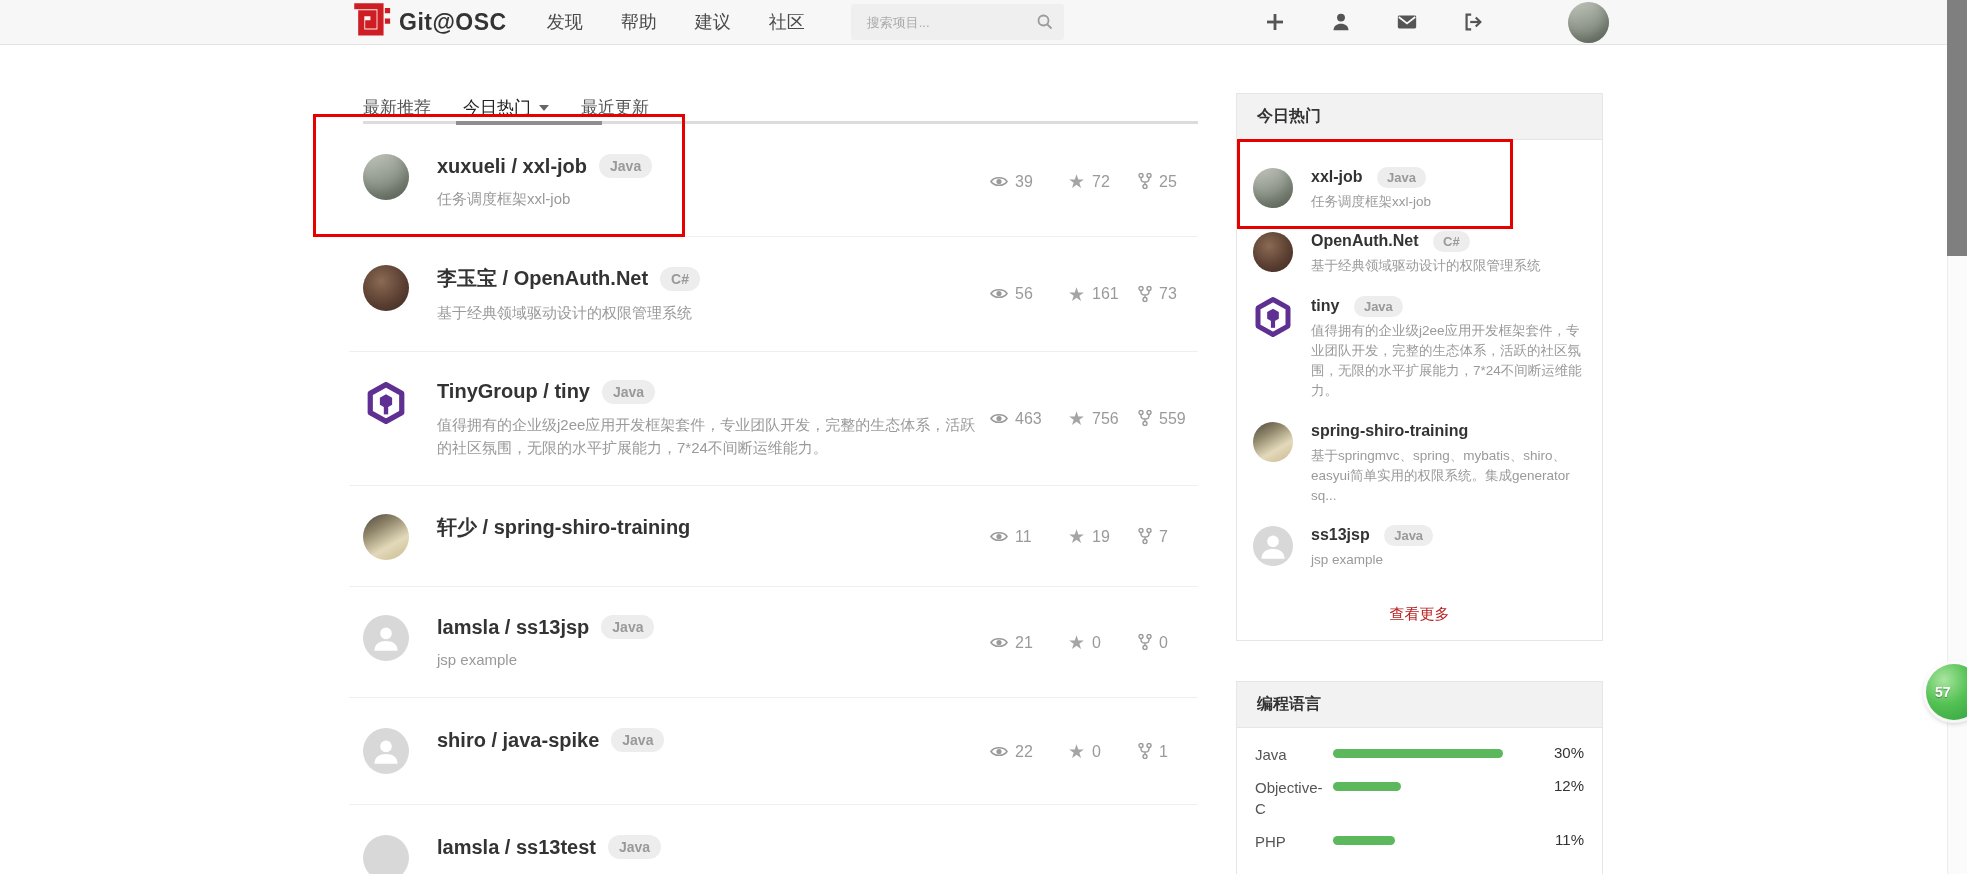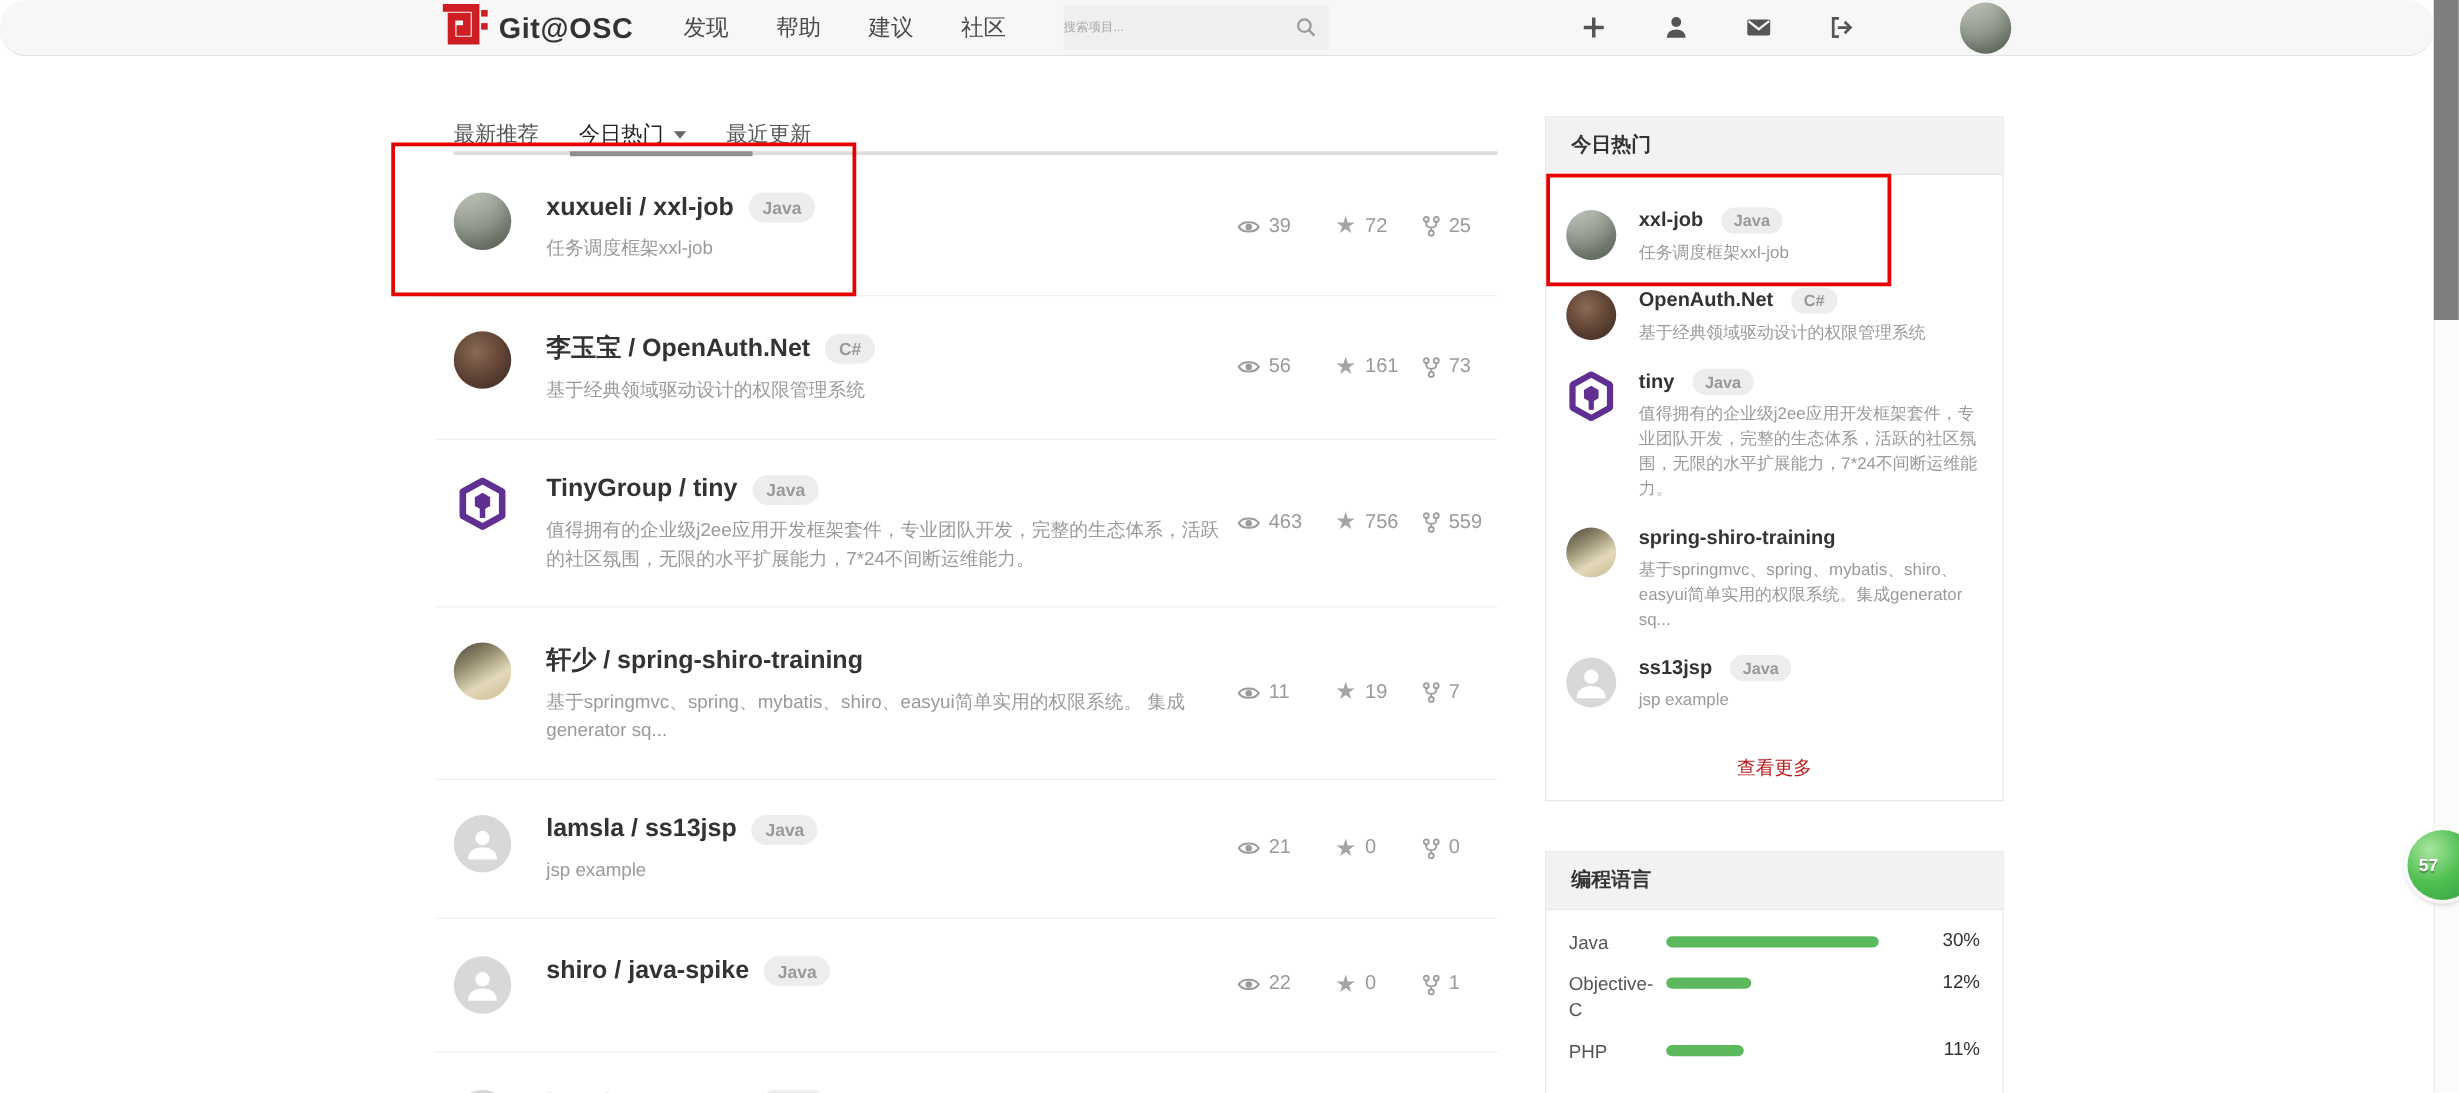--- a/index.html
+++ b/index.html
@@ -1,31 +1,31 @@
 <!DOCTYPE html>
 <html><head>
 <meta charset="utf-8">
 <style>
   * { margin:0; padding:0; box-sizing:border-box; }
   html,body { width:1967px; height:874px; overflow:hidden; background:#fff;
     font-family:"Liberation Sans","DejaVu Sans",sans-serif; }
 
   
   .navbar { position:absolute; top:0; left:0; width:1947px; height:45px;
-    background:#f7f7f7; border-bottom:1px solid #e3e3e3; z-index:5;border-radius:21px; }
+    background:#f7f7f7; border-bottom:1px solid #e3e3e3; z-index:5; }
   .nav-inner { position:relative; margin-left:349px; width:1260px; height:100%;
     display:flex; align-items:center; }
   .logo { width:42px; height:42px; flex:0 0 auto; }
   .brand { font-size:23px; font-weight:bold; color:#333; margin-left:8px; letter-spacing:0.5px; }
   .nav-links { display:flex; gap:38px; margin-left:40px; }
   .nav-links span { font-size:18px; color:#4a4a4a; cursor:pointer; }
   .searchbox { position:relative; margin-left:46px; width:213px; height:36px;
     background:#efefef; border-radius:3px; display:flex; align-items:center; }
   .searchbox input { border:none; outline:none; background:transparent; width:170px;
-    margin-left:0; font-size:10px; color:#555;
+    margin-left:16px; font-size:13px; color:#555;
     font-family:"Liberation Sans","DejaVu Sans",sans-serif; }
   .searchbox input::placeholder { color:#aaa; }
   .searchbox svg { position:absolute; right:10px; top:9px; }
   .nav-icons { display:flex; gap:44px; margin-left:auto; align-items:center; }
   .nav-icons .nicon { width:22px; height:22px; cursor:pointer; display:flex;
     align-items:center; justify-content:center; }
   .nav-avatar { width:41px; height:41px; border-radius:50%; margin-left:40px; cursor:pointer;
     background:linear-gradient(160deg,#c3c7bd 0%,#99a095 45%,#6e756b 100%);
     box-shadow:inset -4px -6px 10px rgba(60,70,55,.35); }
 
@@ -285,21 +285,20 @@
     </div>
   </div>
 
   <div class="proj-row">
     <div class="avatar boy"></div>
     <div class="proj-main">
       <div class="proj-title-line">
         <span class="proj-name">轩少 / spring-shiro-training</span>
 
       </div>
-      <div class="proj-desc">基于springmvc、spring、mybatis、shiro、easyui简单实用的权限系统。 集成generator sq...</div>
     </div>
     <div class="stats">
       <span class="stat watch">
             <svg width="18" height="14" viewBox="0 0 18 14">
         <path d="M1 7 C4 2 14 2 17 7 C14 12 4 12 1 7 Z" fill="none" stroke="#9b9b9b" stroke-width="1.6"></path>
         <circle cx="9" cy="7" r="2.6" fill="#9b9b9b"></circle>
             </svg>
         <span class="val">11</span>
           </span>
       <span class="stat star">

